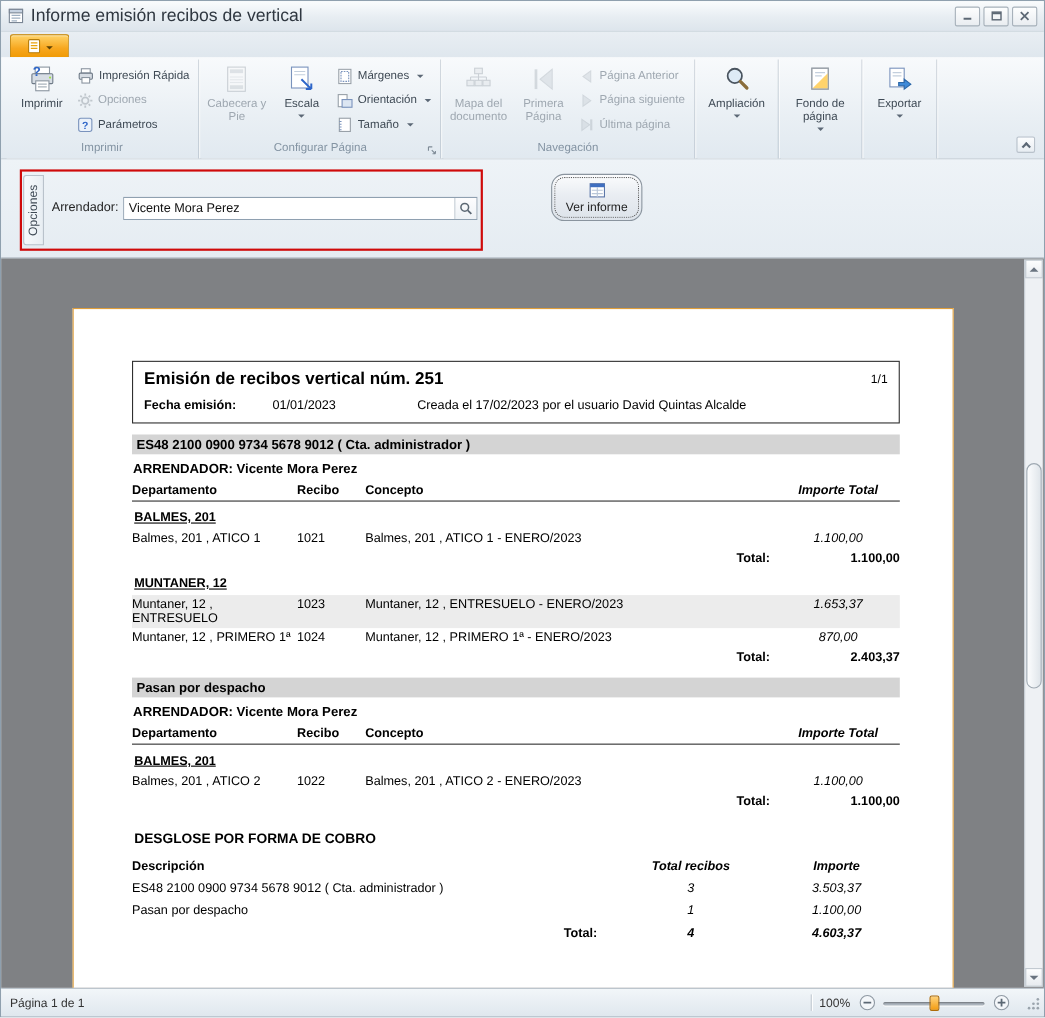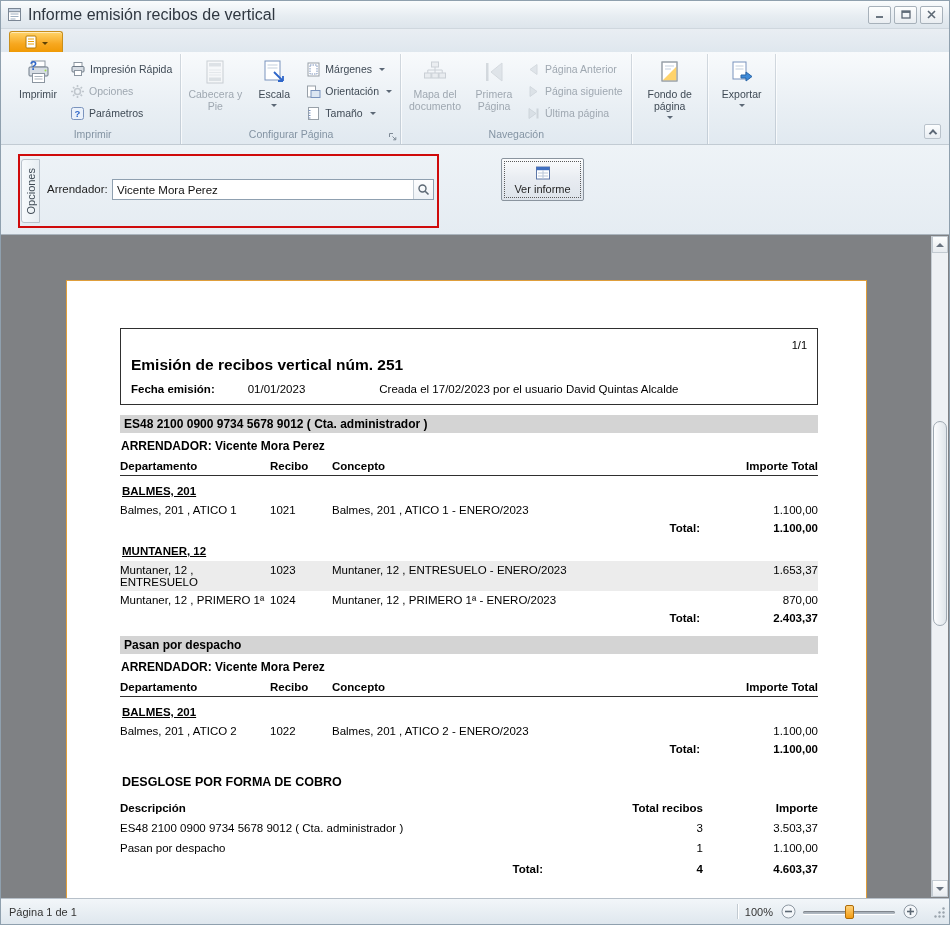--- a/index.html
+++ b/index.html
@@ -60,21 +60,21 @@
               border-radius:3px 0 0 3px; display:flex; align-items:center; justify-content:center; }
   .vtext { writing-mode:vertical-rl; transform:rotate(180deg); font-size:11px; color:#3f4a55; }
   .red-box { position:absolute; left:17px; top:9px; width:421px; height:74px; border:2px solid #cf0a0a; pointer-events:none; }
   .arr-label { position:absolute; left:46px; top:38px; font-size:11.5px; color:#1f1f1f; }
   .lookup { position:absolute; left:111px; top:34px; width:322px; height:21px; display:flex;
             background:#fff; border:1px solid #8fa0b0; }
   .arr-input { flex:1; border:none; outline:none; font-size:11.5px; padding:0 4px; font-family:inherit; color:#111; }
   .lookup-btn { width:20px; display:flex; align-items:center; justify-content:center; cursor:pointer;
                 border-left:1px solid #c3ccd4; background:linear-gradient(#fdfdfe,#eef2f6); }
   .ver-informe { position:absolute; left:500px; top:13px; width:83px; height:43px; cursor:pointer;
-                 border:1px solid #8a949e; border-radius:2px;
+                 border:1px solid #8a949e; border-radius:12px;
                  background:linear-gradient(#fbfcfd,#e9edf2 45%,#dde3ea);
                  display:flex; flex-direction:column; align-items:center; justify-content:center; gap:2px;
                  font-size:11px; color:#1f1f1f; outline:1px dotted #5a5a5a; outline-offset:-4px; }
 
   
   .preview { flex:1; position:relative; background:#7f8184; overflow:hidden; }
   .page { position:absolute; left:65px; top:45px; width:801px; height:1300px; background:#fff;
           border:1px solid #df9e3b; }
   .vscroll { position:absolute; top:1px; right:1px; bottom:1px; width:17px; background:#eef1f4;
              border-left:1px solid #c6cdd3; display:flex; flex-direction:column; }
@@ -84,30 +84,30 @@
   .tri-down { width:0; height:0; border:4px solid transparent; border-top-color:#6a7480; margin-bottom:-4px; }
   .sb-track { flex:1; position:relative; }
   .sb-thumb { position:absolute; left:1px; right:1px; top:168px; height:205px; cursor:pointer;
               background:linear-gradient(90deg,#fcfdfe,#dfe5ea); border:1px solid #9fa9b2; border-radius:7px; }
 
   
   .report { padding:47px 48px 0 53px; font-size:11.5px; color:#000; }
   .b { font-weight:bold;text-align:right; }
   .hdr-box { border:1px solid #2f2f2f; padding:7px 10px 9px; }
   .hdr-top { display:flex; justify-content:space-between; align-items:flex-start; }
-  .r-title { font-size:15.5px; font-weight:bold;margin-top:20px; }
+  .r-title { font-size:15.5px; font-weight:bold; }
   .r-page { font-size:11px; padding-top:3px; }
   .hdr-meta { display:flex; margin-top:9px; font-size:11.5px; }
   .fecha-val { margin-left:33px; }
   .creada { margin-left:74px; }
   .band { background:#d4d4d4; font-weight:bold; font-size:12px; padding:2px 4px; margin-top:10px; }
   .arr-line { font-weight:bold; font-size:12px; margin:6px 0 6px 1px; }
   .thead4, .rrow4, .trow4 { display:grid; grid-template-columns:150px 62px 1fr 112px; }
   .thead4 { font-weight:bold; border-bottom:1px solid #2f2f2f; padding:1px 0 3px; }
-  .num { text-align:right; }
+  .num { text-align:center;font-style:italic; }
   .gname { font-weight:bold; text-decoration:underline; margin:9px 0 4px 2px; }
   .rrow4 { padding:3px 0; align-items:start; }
   .rrow4.shaded { background:#ececec; }
   .trow4 { padding:3px 0 2px; }
   .trow4 .tl { grid-column:3; text-align:right; font-weight:bold; padding-right:6px; }
   .trow4 .tv { grid-column:4; text-align:right; font-weight:bold; }
   .desg-title { font-weight:bold; font-size:12.5px; margin:18px 0 12px 2px; }
   .thead3, .rrow3, .trow3 { display:grid; grid-template-columns:1fr 150px 115px; }
   .thead3 { font-weight:bold; padding:1px 0 4px; }
   .rrow3 { padding:4px 0; }
@@ -328,20 +328,33 @@
                 <path d="M3 2.5 L10 7.5 L3 12.5 z" fill="#c9d0d7" stroke="#aeb6be"></path>
                 <rect x="10.5" y="2.5" width="2" height="10" fill="#aeb6be"></rect>
               </svg>
             <span>Última página</span>
           </div>
         </div>
       </div>
       <div class="rgl">Navegación</div>
     </div>
 
+    <div class="rgroup">
+      <div class="rgc">
+        <div class="btn-big wide">
+          <svg width="26" height="26" viewBox="0 0 26 26">
+              <circle cx="11" cy="10" r="6.5" fill="#ddeaf6" stroke="#4a545f" stroke-width="1.6"></circle>
+              <line x1="16" y1="15" x2="22" y2="21" stroke="#8a6d3b" stroke-width="3" stroke-linecap="round"></line>
+            </svg>
+          <span>Ampliación</span>
+          <span class="dda"></span>
+        </div>
+      </div>
+      <div class="rgl"></div>
+    </div>
 
     <div class="rgroup">
       <div class="rgc">
         <div class="btn-big wide">
           <svg width="26" height="26" viewBox="0 0 26 26">
               <rect x="5" y="3" width="15" height="19" fill="#fff" stroke="#98a0a8"></rect>
               <path d="M5.5 21.5 L19.5 7.5 V21.5 z" fill="#ffd36b"></path>
               <rect x="5" y="3" width="15" height="19" fill="none" stroke="#98a0a8"></rect>
               <line x1="8" y1="7" x2="17" y2="7" stroke="#c3cfdd"></line>
               <line x1="8" y1="10" x2="14" y2="10" stroke="#c3cfdd"></line>

